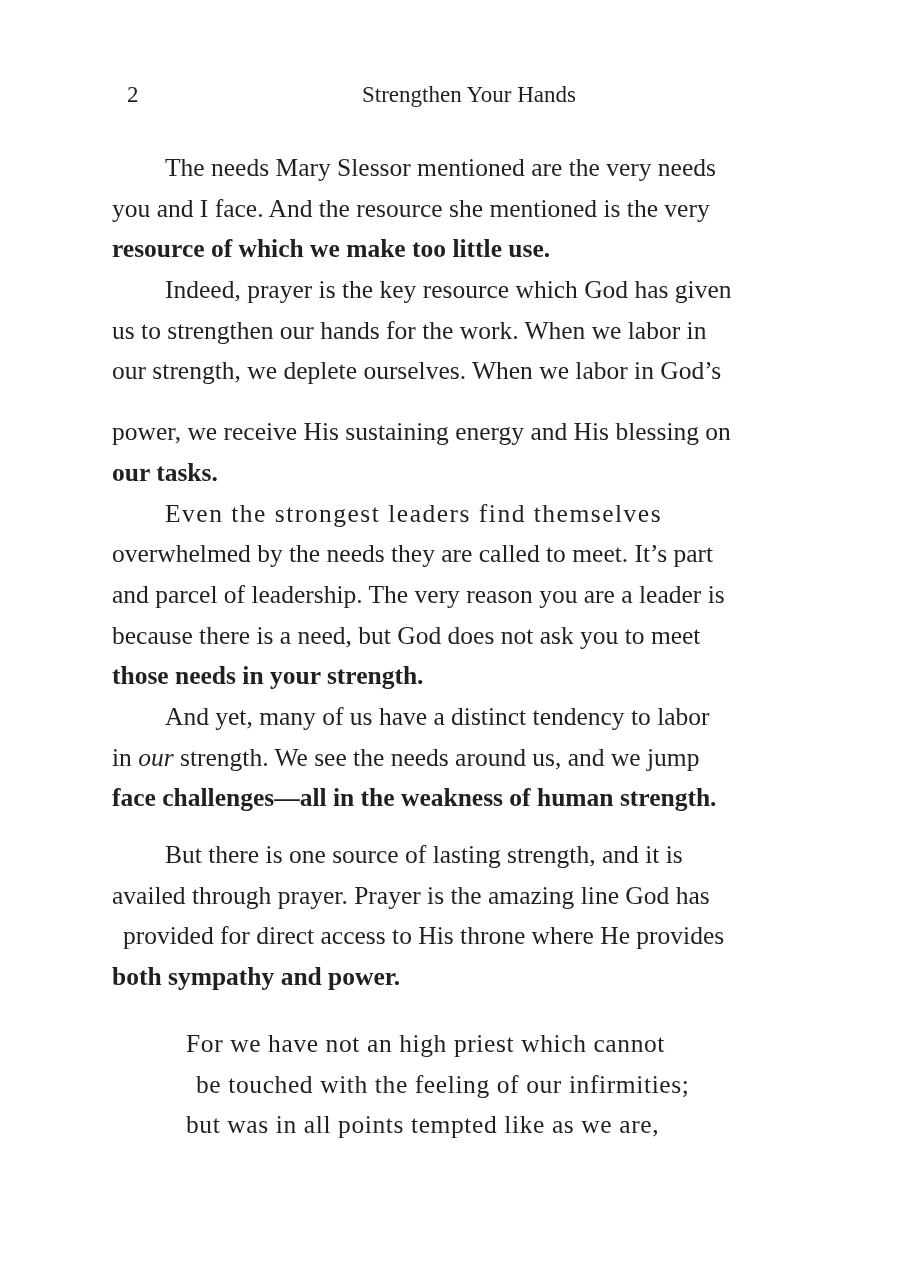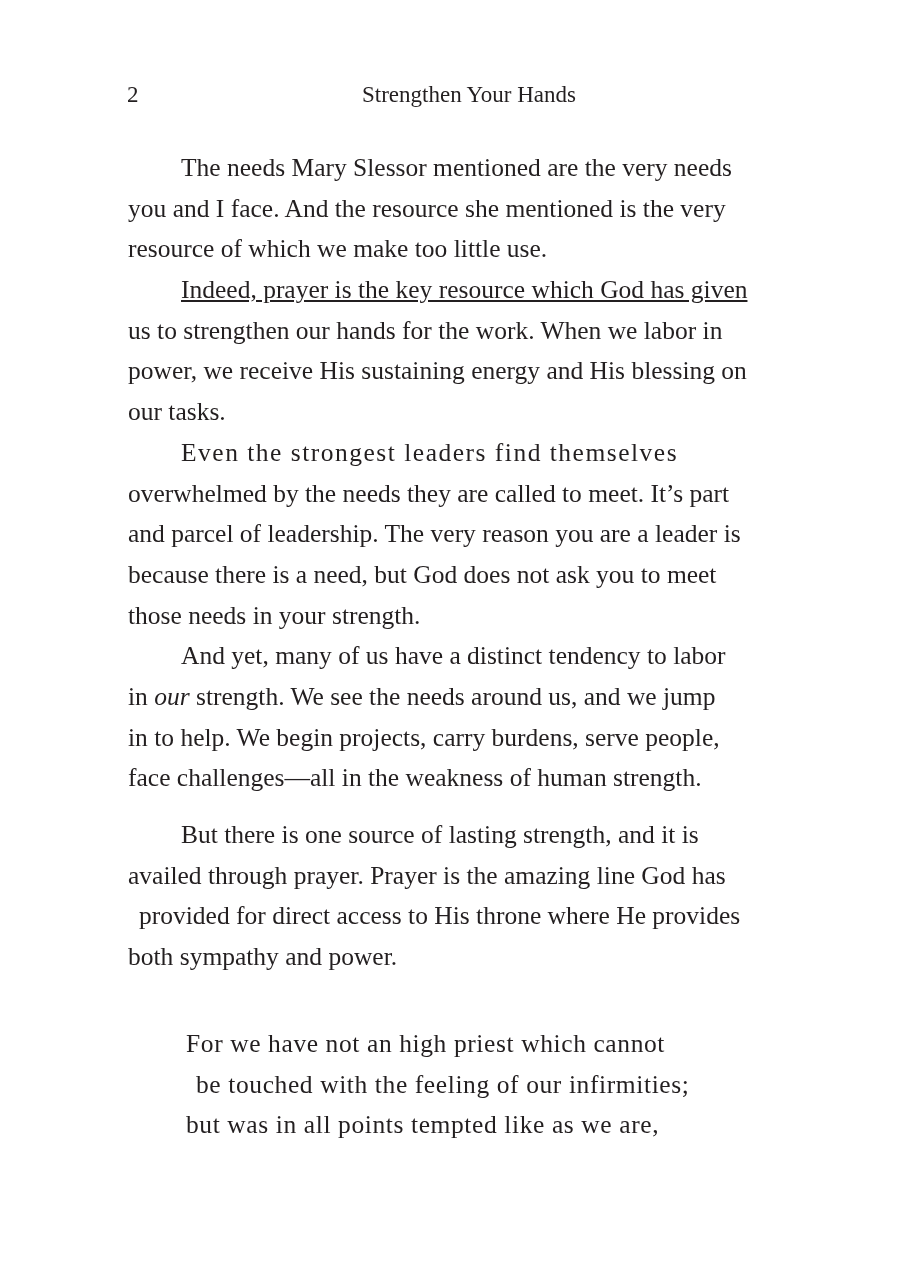--- a/index.html
+++ b/index.html
@@ -28,35 +28,36 @@
       width: 914px;
       top: 80px;
       text-align: center;
       font-size: 23px;
       line-height: 30px;
       padding-left: 12px;
     }
     .running-head span { position: relative; left: 0; }
     .body-text {
       position: absolute;
-      left: 128px;
+      left: 112px;
       top: 148px;
       width: 658px;
       font-size: 25.5px;
     }
     .line {
       height: 40.7px;
       line-height: 40.7px;
       white-space: nowrap;
       text-align: justify;
       text-align-last: justify;
       overflow: visible;
     }
     .line.last {
       text-align-last: left;
+      font-weight: bold;
     }
     .line.indent {
       padding-left: 53px;
     }
     .line.spaced {
       letter-spacing: 1.5px;
     }
     em { font-style: italic; }
     .blockquote {
       position: absolute;
@@ -74,34 +75,34 @@
 
 <div class="page-number">2</div>
 <div class="running-head"><span>Strengthen Your Hands</span></div>
 
 <div class="body-text">
 
   <div class="line indent" style="white-space: nowrap; word-spacing: 0px; text-align-last: left; text-align: left;">The needs Mary Slessor mentioned are the very needs</div>
   <div class="line" style="white-space: nowrap; word-spacing: 0px; text-align-last: left; text-align: left;">you and I face. And the resource she mentioned is the very</div>
   <div class="line last">resource of which we make too little use.</div>
 
-  <div class="line indent" style="white-space: nowrap; word-spacing: 0px; text-align-last: left; text-align: left; text-decoration: underline;">Indeed, prayer is the key resource which God has given</div>
+  <div class="line indent" style="white-space: nowrap; word-spacing: 0px; text-align-last: left; text-align: left;">Indeed, prayer is the key resource which God has given</div>
   <div class="line" style="white-space: nowrap; word-spacing: 0px; text-align-last: left; text-align: left;">us to strengthen our hands for the work. When we labor in</div>
-  <div class="line" style="white-space: nowrap; word-spacing: 0px; text-align-last: left; text-align: left;">power, we receive His sustaining energy and His blessing on</div>
+  <div class="line" style="white-space: nowrap; word-spacing: 0px; text-align-last: left; text-align: left;">our strength, we deplete ourselves. When we labor in God’s</div>
+  <div class="line" style="white-space: nowrap; word-spacing: 0px; text-align-last: left; text-align: left; margin-top: 20px;">power, we receive His sustaining energy and His blessing on</div>
   <div class="line last">our tasks.</div>
 
   <div class="line indent spaced" style="white-space: nowrap; word-spacing: 0px; text-align-last: left; text-align: left;">Even the strongest leaders find themselves</div>
   <div class="line" style="white-space: nowrap; word-spacing: 0px; text-align-last: left; text-align: left;">overwhelmed by the needs they are called to meet. It’s part</div>
   <div class="line" style="white-space: nowrap; word-spacing: 0px; text-align-last: left; text-align: center;">and parcel of leadership. The very reason you are a leader is</div>
   <div class="line" style="white-space: nowrap; word-spacing: 0px; text-align-last: left; text-align: left;">because there is a need, but God does not ask you to meet</div>
   <div class="line last">those needs in your strength.</div>
 
   <div class="line indent" style="white-space: nowrap; word-spacing: 0px; text-align-last: left; text-align: left;">And yet, many of us have a distinct tendency to labor</div>
   <div class="line" style="white-space: nowrap; word-spacing: -0.00142045px; text-align-last: left; text-align: left;"><span>in</span> <em>our</em> <span>strength. We see the needs around us, and we jump</span></div>
-  <div class="line" style="white-space: nowrap; word-spacing: 0px; text-align-last: left; text-align: left;">in to help. We begin projects, carry burdens, serve people,</div>
   <div class="line last">face challenges—all in the weakness of human strength.</div>
 
   <div class="line indent" style="white-space: nowrap; word-spacing: 0px; text-align-last: left; text-align: left; margin-top: 16px;">But there is one source of lasting strength, and it is</div>
   <div class="line" style="white-space: nowrap; word-spacing: 0px; text-align-last: left; text-align: right;">availed through prayer. Prayer is the amazing line God has</div>
   <div class="line" style="white-space: nowrap; word-spacing: 0px; text-align-last: left; text-align: left; margin-left: 11px;">provided for direct access to His throne where He provides</div>
   <div class="line last">both sympathy and power.</div>
 </div>
 
 <div class="blockquote">
   <div class="line" style="white-space: nowrap; word-spacing: 0px; text-align-last: left; text-align: center;">For we have not an high priest which cannot</div>

